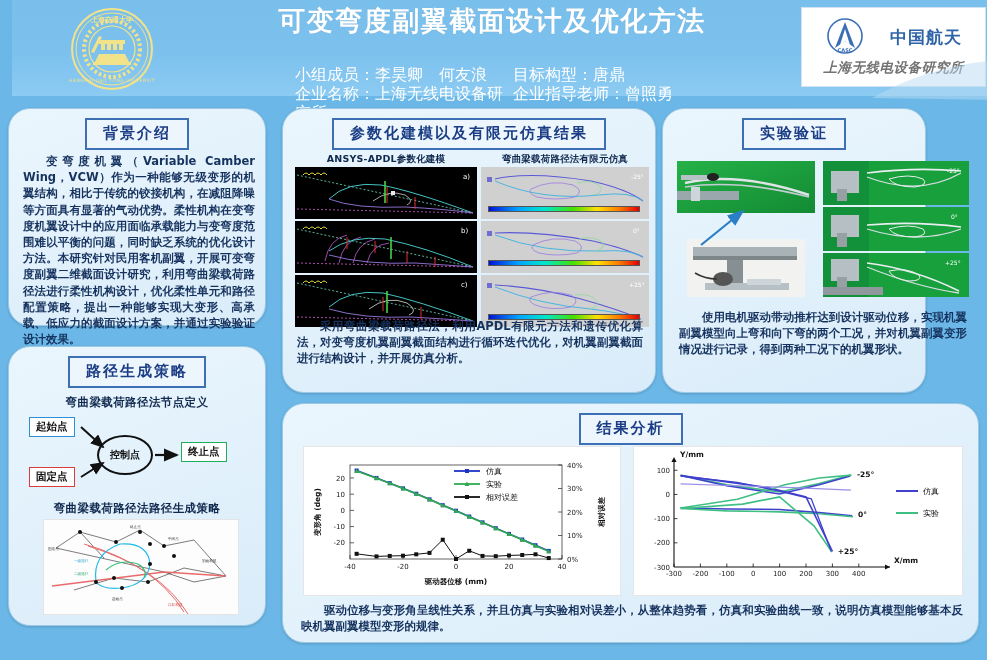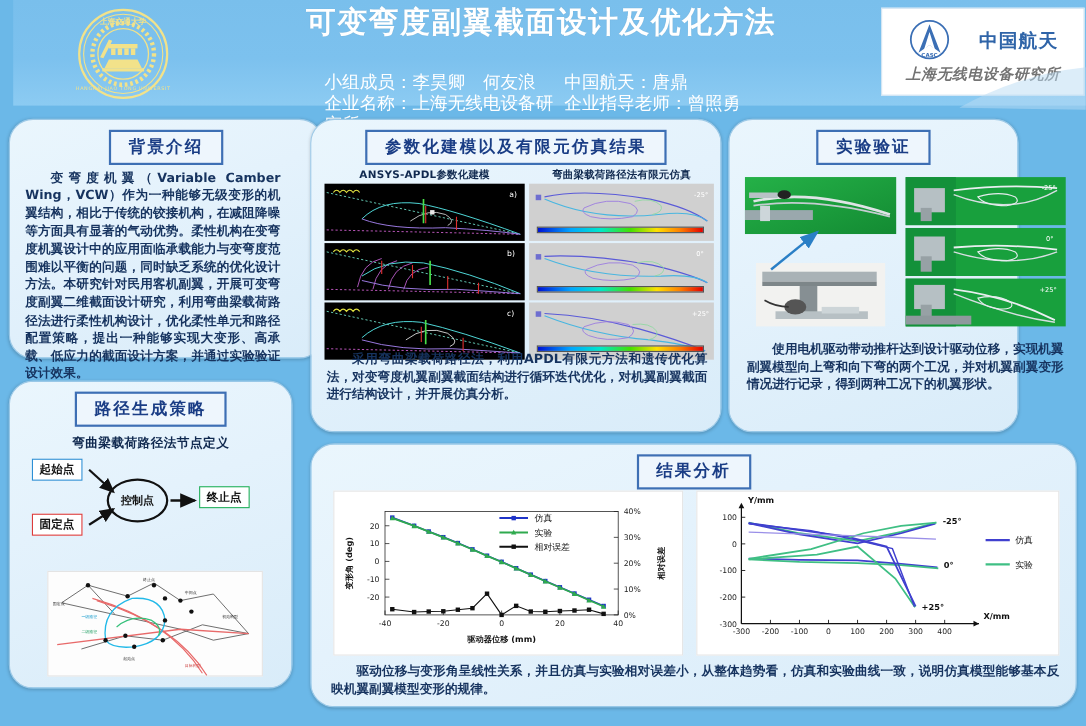--- a/index.html
+++ b/index.html
@@ -66,21 +66,21 @@
     letter-spacing: 2px;
     white-space: nowrap;
   }
   .body-text {
     color:#16335f; font-size:11.5px; line-height:16.2px;
     text-align: justify; text-indent: 23px;
     font-weight: 600;
   }
 
   
-  #panel-background { left:8px;  top:108px; width:286px; height:218px; }
+  #panel-background { left:8px;  top:108px; width:258px; height:218px; }
   #panel-path       { left:8px;  top:346px; width:258px; height:280px; }
   #panel-model      { left:282px;top:108px; width:374px; height:285px; }
   #panel-exp        { left:662px;top:108px; width:264px; height:285px; }
   #panel-result     { left:282px;top:403px; width:697px; height:240px; }
 
   
   #bg-text { position:absolute; left:14px; top:44px; width:232px; }
 
   
   .sub-caption {
@@ -176,21 +176,21 @@
         <text x="43" y="16" font-size="7" fill="#f2e28a" text-anchor="middle" font-weight="bold">上海交通大学</text>
         <text x="43" y="76" font-size="4.4" fill="#f2e28a" text-anchor="middle" letter-spacing="0.6">SHANGHAI JIAO TONG UNIVERSITY</text>
       </svg>
     </div>
 
     <div class="title-main">可变弯度副翼截面设计及优化方法</div>
 
     <div class="meta">
       <div class="meta-row">
         <span class="meta-a">小组成员：李昊卿　何友浪</span>
-        <span class="meta-b">中国航天：唐鼎</span>
+        <span class="meta-b">目标构型：唐鼎</span>
       </div>
       <div class="meta-row">
         <span class="meta-a">企业名称：上海无线电设备研究所</span>
         <span class="meta-b">企业指导老师：曾照勇</span>
       </div>
     </div>
 
     <div class="casc-logo">
       <div class="casc-top">
         <svg class="casc-mark" viewBox="0 0 40 40">
@@ -228,20 +228,21 @@
         <line x1="58" y1="14" x2="80" y2="34" stroke="#111" stroke-width="2" marker-end="url(#ah)"></line>
         <line x1="58" y1="64" x2="80" y2="50" stroke="#111" stroke-width="2" marker-end="url(#ah)"></line>
         <line x1="132" y1="42" x2="154" y2="42" stroke="#111" stroke-width="2.2" marker-end="url(#ah)"></line>
       </svg>
       <div class="nd-box" id="nd-start">起始点</div>
       <div class="nd-box" id="nd-fixed">固定点</div>
       <div class="nd-box" id="nd-ctrl">控制点</div>
       <div class="nd-box" id="nd-end">终止点</div>
     </div>
 
+    <div class="sub-caption" id="path-cap2">弯曲梁载荷路径法路径生成策略</div>
 
     <div class="path-img">
       <svg viewBox="0 0 196 96" width="196" height="96">
 
         <g stroke="#444" stroke-width=".7" fill="none">
           <path d="M12 28 L36 12 L72 22 L96 10 L120 26 L150 20 L182 56 L150 62 L120 52 Z"></path>
           <path d="M30 70 L70 58 L104 62 L140 48 L182 56"></path>
           <path d="M36 12 L60 38"></path>
         </g>
 

